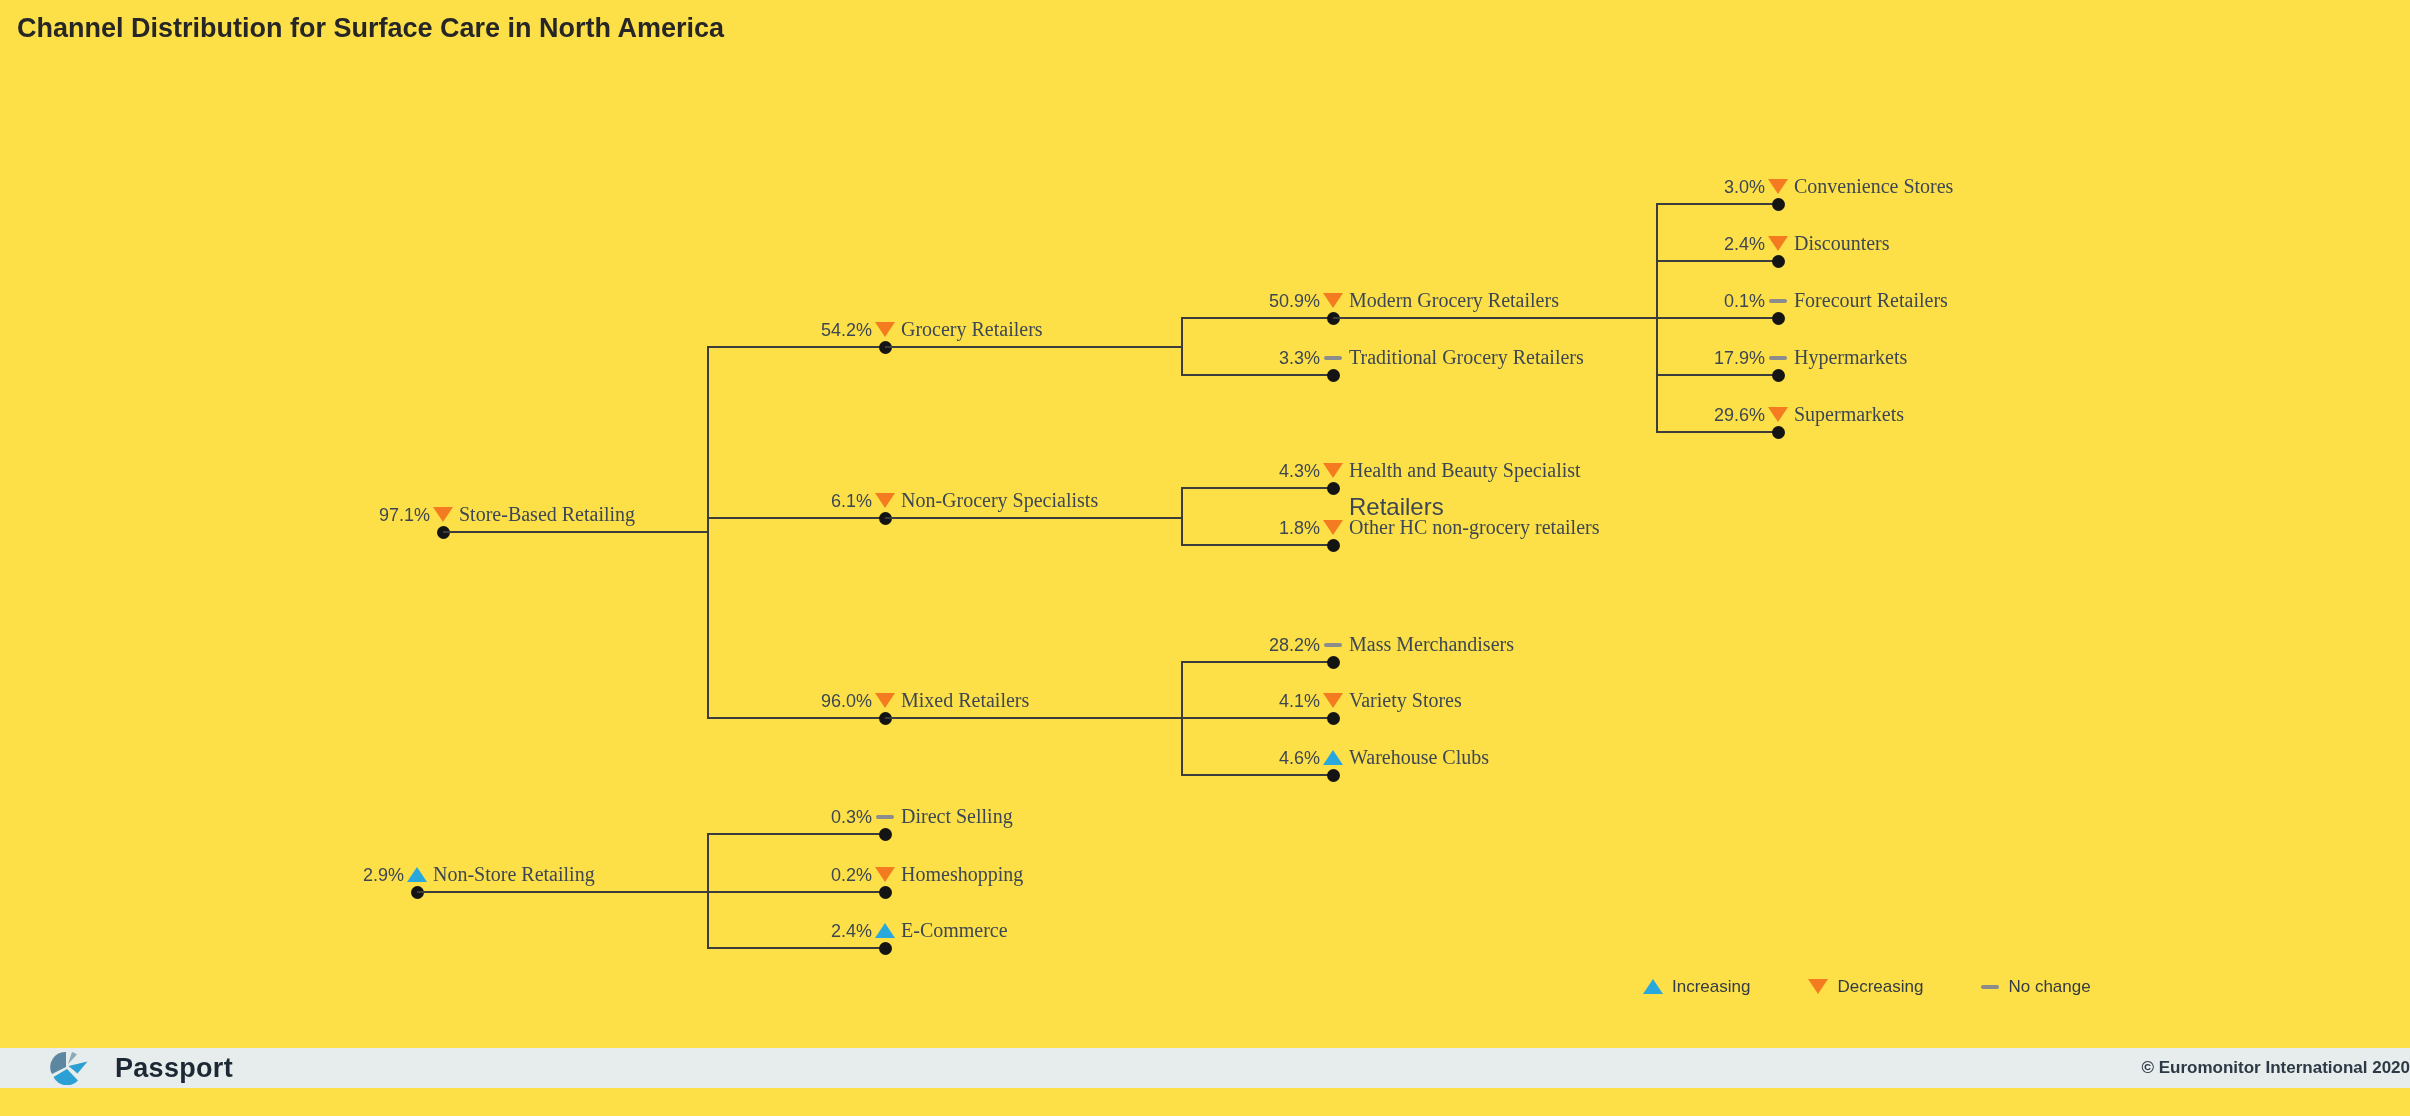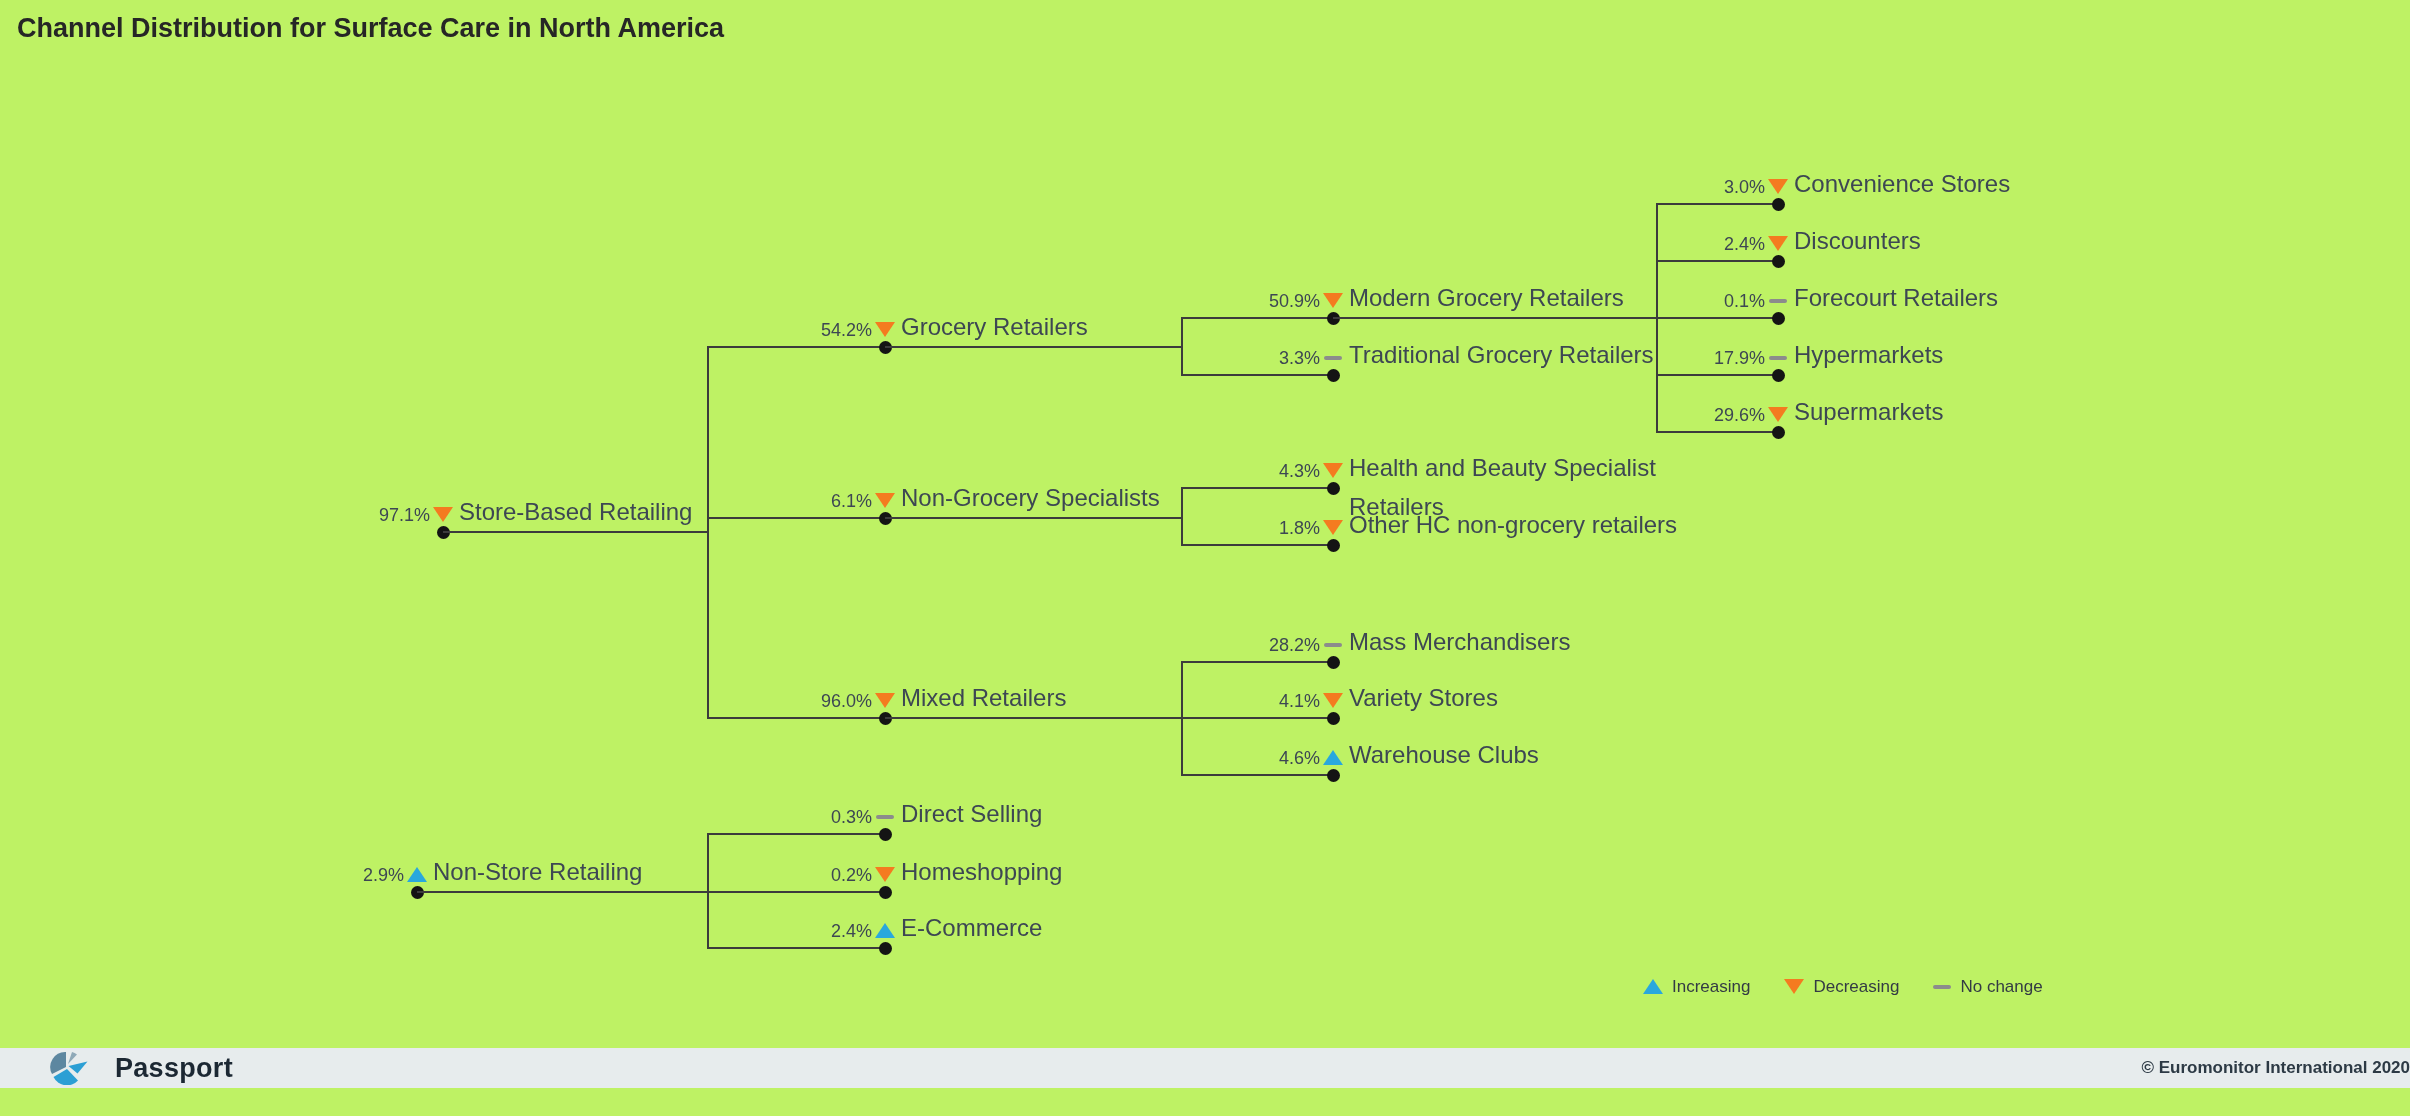--- a/index.html
+++ b/index.html
@@ -1,41 +1,41 @@
 <!DOCTYPE html>
 <html style="--up: #29a8dd; --down: #f47b20; --nc: #8c8c8c;"><head>
 <meta charset="utf-8">
 <style>
   html,body{margin:0;padding:0;background:#ffffff;}
   body{font-family:"Liberation Sans",sans-serif;}
-  .page{position:relative;width:2410px;height:1116px;background:#bef264;overflow:hidden;}
+  .page{position:relative;width:2410px;height:1116px;background:#fde047;overflow:hidden;}
 
   
   .hdr{position:absolute;left:17px;top:12px;}
   .title{font-size:27px;font-weight:bold;color:#262626;line-height:1.2;}
   .subtitle{font-size:25px;color:#7f7f7f;line-height:1.2;margin-top:7px;}
 
   
   .chart{position:absolute;left:0;top:0;width:2410px;height:1116px;}
   .line{position:absolute;background:#3c3c3c;}
   .node{position:absolute;width:0;height:0;}
   .node .dot{position:absolute;left:-6.5px;top:-6.5px;width:13px;height:13px;border-radius:50%;background:#141414;}
   .pct{position:absolute;right:13px;bottom:8px;font-size:18px;color:#3d4753;white-space:nowrap;line-height:1;}
-  .nm{position:absolute;left:16px;bottom:8px;font-size:24px;color:#3d4753;white-space:nowrap;line-height:1;}
+  .nm{position:absolute;left:16px;bottom:8px;font-size:20px;color:#3d4753;white-space:nowrap;line-height:1;font-family:Liberation Serif, serif;}
   .nm2{position:absolute;left:16px;top:7px;font-size:24px;color:#3d4753;white-space:nowrap;line-height:1;}
 
   
   .tri-up{width:0;height:0;border-left:10px solid transparent;border-right:10px solid transparent;border-bottom:15px solid var(--up,#29a8dd);}
   .tri-down{width:0;height:0;border-left:10px solid transparent;border-right:10px solid transparent;border-top:15px solid var(--down,#f47b20);}
   .dash{width:18px;height:4px;background:var(--nc,#8c8c8c);border-radius:2px;}
   .mk{position:absolute;left:-10px;bottom:10px;}
   .mk.dash{left:-9px;bottom:15px;}
 
   
-  .legend{position:absolute;left:1643px;top:978px;display:flex;align-items:center;gap:34px;}
+  .legend{position:absolute;left:1643px;top:978px;display:flex;align-items:center;gap:58px;}
   .legend .item{display:flex;align-items:center;gap:9px;}
   .legend .lbl{font-size:17px;color:#333b44;line-height:1;}
 
   
   .footer{position:absolute;left:0;top:1048px;width:2410px;height:40px;background:#e7eced;display:flex;align-items:center;}
   .brand{display:flex;align-items:center;gap:27px;margin-left:50px;}
   .brand-text{font-size:27px;font-weight:bold;color:#1c2833;letter-spacing:0.3px;}
   .copyright{margin-left:auto;font-size:17px;font-weight:bold;color:#2d3a45;}
 </style>
 </head>

